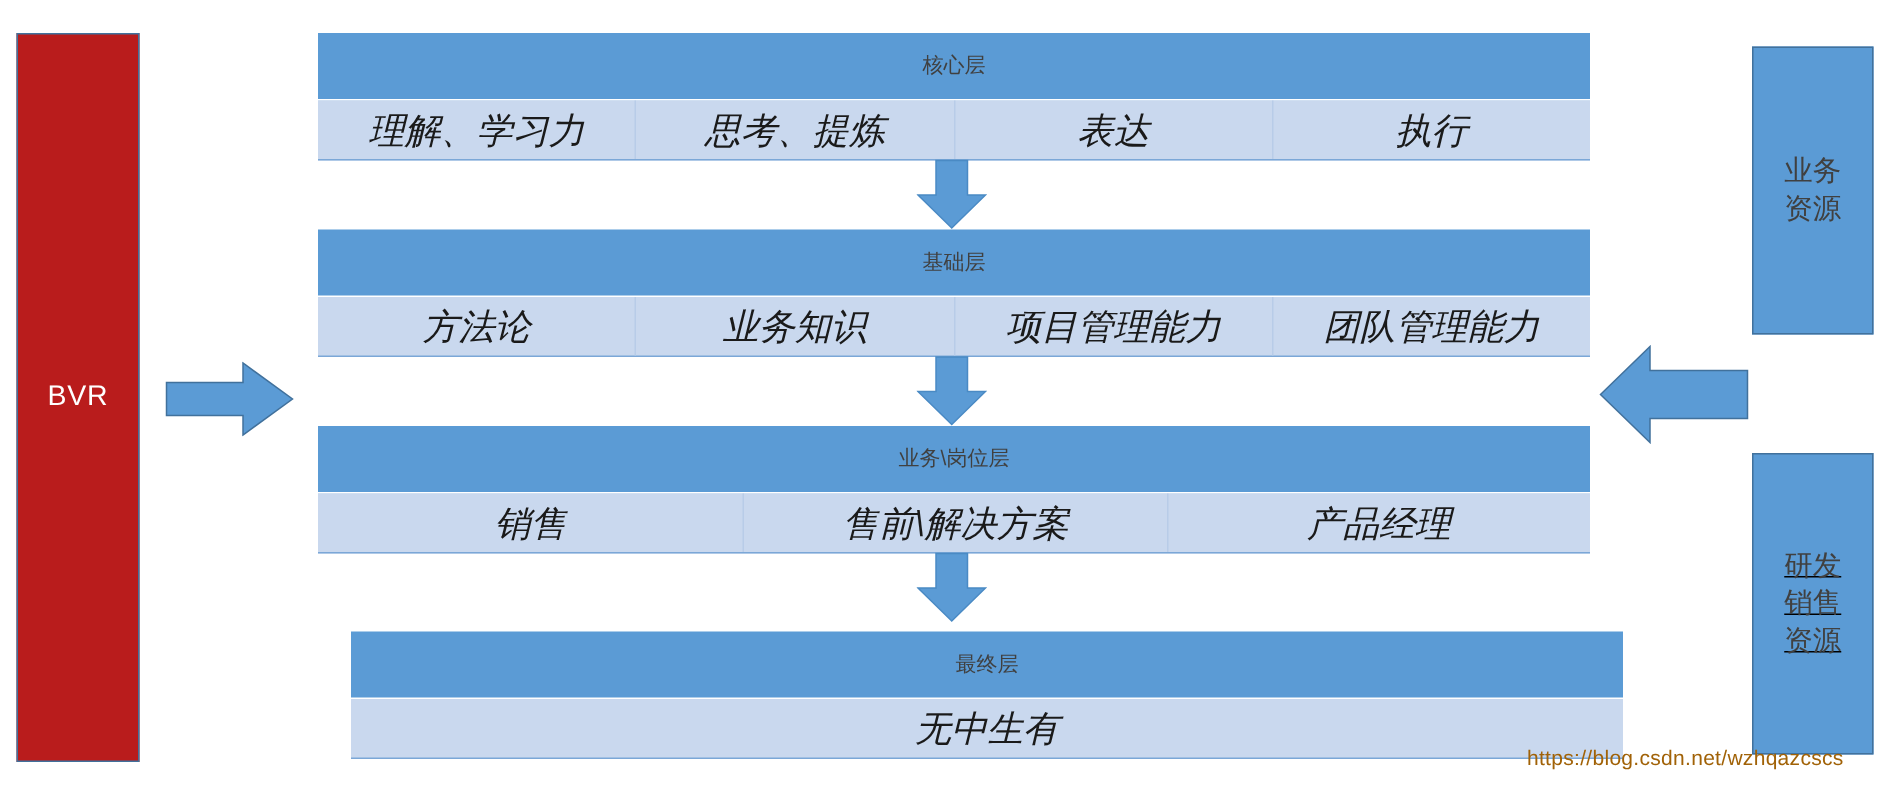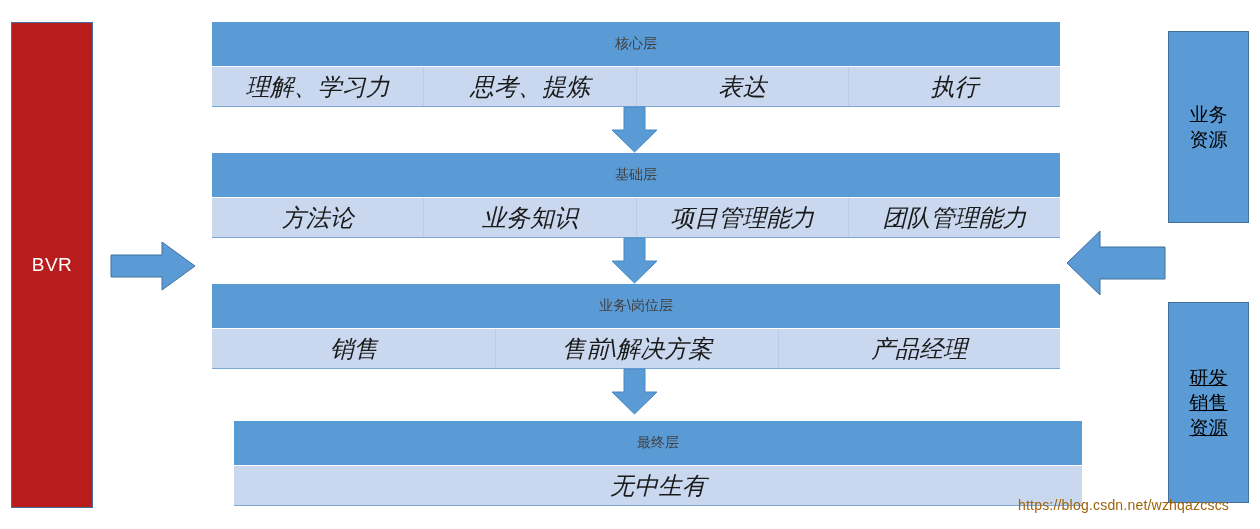--- a/index.html
+++ b/index.html
@@ -46,21 +46,21 @@
     background: #5B9BD5;
     border: 1px solid #41719C;
     box-sizing: border-box;
     display: flex;
     align-items: center;
     justify-content: center;
   }
   .res-box.top    { left: 1168px; top: 31px;  width: 81px; height: 192px; }
   .res-box.bottom { left: 1168px; top: 302px; width: 81px; height: 201px; text-decoration: underline; }
   .res-label {
-    color: #000000;
+    color: #404040;
     font-size: 19px;
     line-height: 1.32;
     text-align: center;
     white-space: pre-line;
   }
 
   
   .arrow {
     position: absolute;
   }

